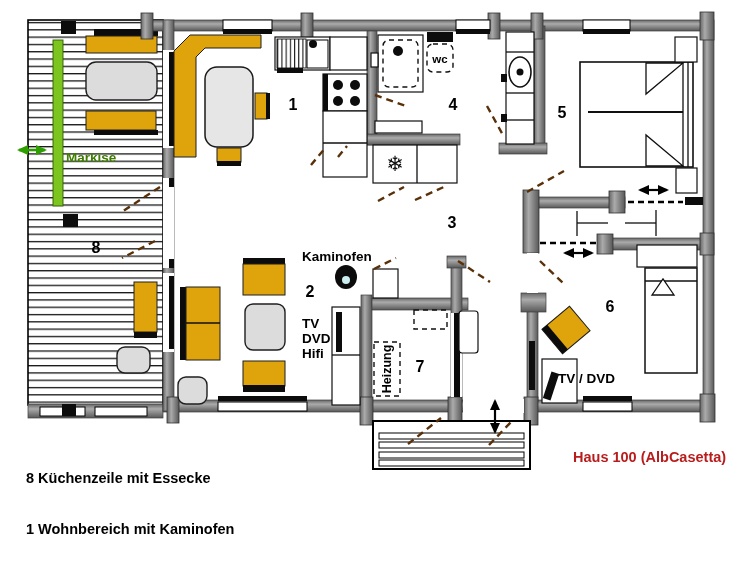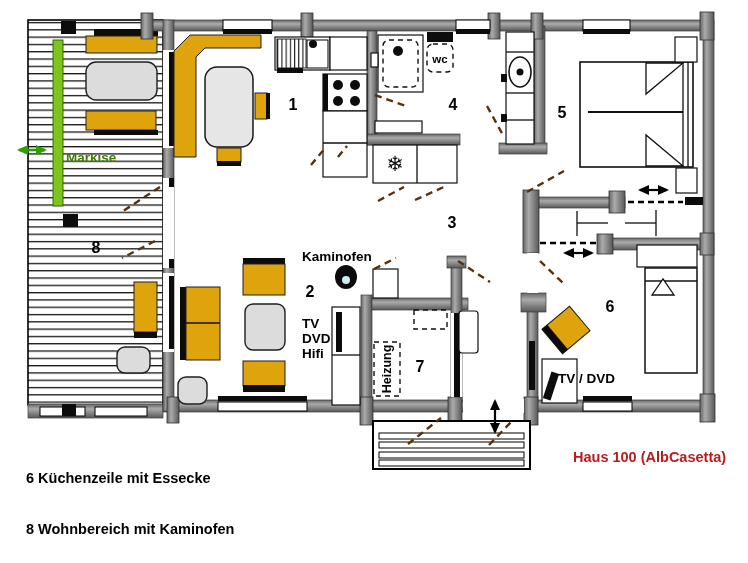--- a/index.html
+++ b/index.html
@@ -283,22 +283,22 @@
     <text x="302" y="328" class="lbl">TV</text>
     <text x="302" y="343" class="lbl">DVD</text>
     <text x="302" y="358" class="lbl">Hifi</text>
     <text transform="rotate(-90 387 369)" x="387" y="373" class="lbl-h">Heizung</text>
     <text x="558" y="383" class="lbl">TV / DVD</text>
     <text x="395" y="171" font-size="21" fill="#101010" text-anchor="middle">❄</text>
   </g>
 </svg>
 
 <div class="legend">
-  <div class="legend-line">6 Küchenzeile mit Essecke</div>
-  <div class="legend-line">8 Wohnbereich mit Kaminofen</div>
+  <div class="legend-line">8 Küchenzeile mit Essecke</div>
+  <div class="legend-line">1 Wohnbereich mit Kaminofen</div>
   
   
   
   
   
 </div>
 
 <div class="caption">Haus 100 (AlbCasetta)</div>
 
 </div>

